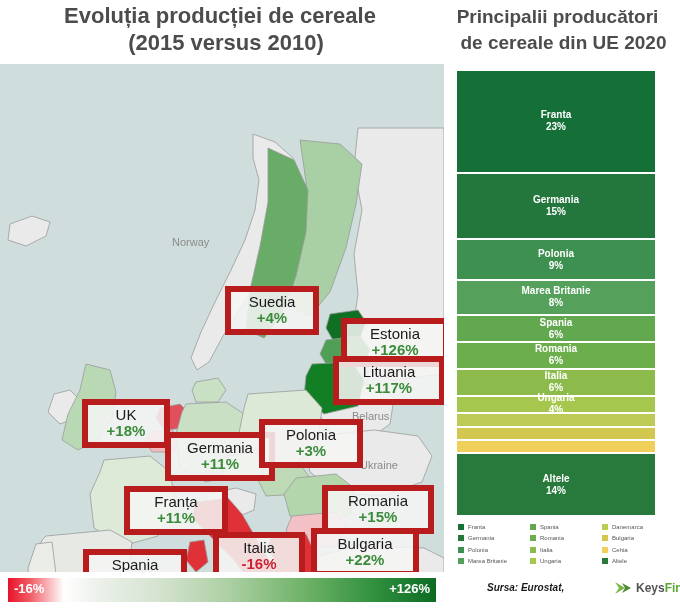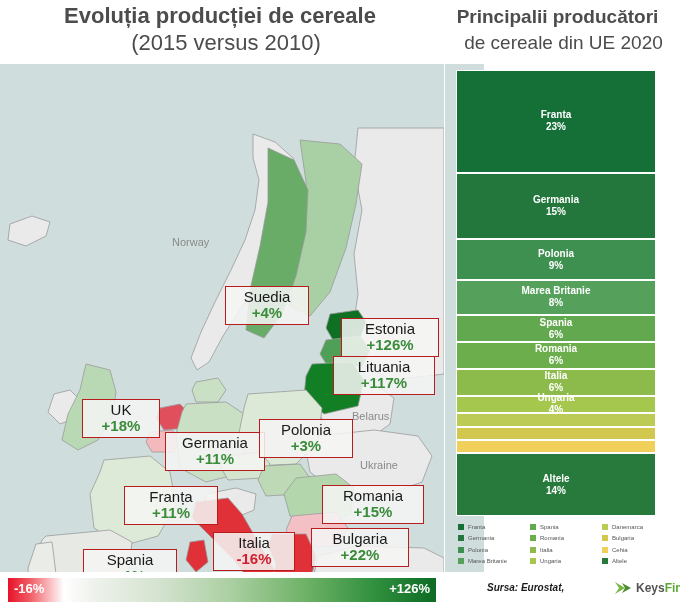--- a/index.html
+++ b/index.html
@@ -5,32 +5,32 @@
   html,body{margin:0;padding:0;background:#ffffff;}
   body{width:680px;height:611px;overflow:hidden;
        font-family:"Liberation Sans", sans-serif;}
   #root{position:relative;width:680px;height:611px;background:#fff;}
 
   
   .title-left{position:absolute;left:0;top:2px;width:440px;text-align:center;
      font-size:22px;font-weight:bold;color:#4c4c4c;line-height:27px;}
   .title-right{position:absolute;left:435px;top:4px;width:245px;text-align:center;
      font-size:19px;font-weight:bold;color:#4c4c4c;line-height:26px;}
-  .title-sub{font-weight:normal;padding-left:12px;}
+  .title-sub{font-weight:bold;padding-left:12px;}
 
   
   #map-panel{position:absolute;left:0;top:64px;width:444px;height:508px;
-      background:#cfdedd;overflow:hidden;padding-left:40px;}
+      background:#cfdedd;overflow:hidden;}
   #map-svg{position:absolute;left:0;top:0;}
 
   .geo-label{font-size:11px;fill:#8a8a8a;font-family:"Liberation Sans",sans-serif;}
 
   
   .callout{position:absolute;background:rgba(245,245,243,0.87);
-     border:1px solid #b91c1c;padding:2px 7px 3px 7px;text-align:center;
+     border:6px solid #b91c1c;padding:2px 7px 3px 7px;text-align:center;
      line-height:16px;}
   .callout .cname{font-size:15px;color:#1a1a1a;font-weight:normal;display:block;
      font-family:"Liberation Sans",sans-serif;}
   .callout .cval{font-size:15px;color:#3a8c3a;font-weight:bold;display:block;}
   .callout .cval.neg{color:#cf2030;}
 
   
   #scale{position:absolute;left:8px;top:578px;width:428px;height:24px;
      background:linear-gradient(to right,#e8122a 0%,#f05a63 5%,#ffffff 13%,
         #eef2ec 20%,#d5e3d0 35%,#abcfa2 52%,#6cb165 70%,#2f8f3d 86%,#0d6b24 100%);}

